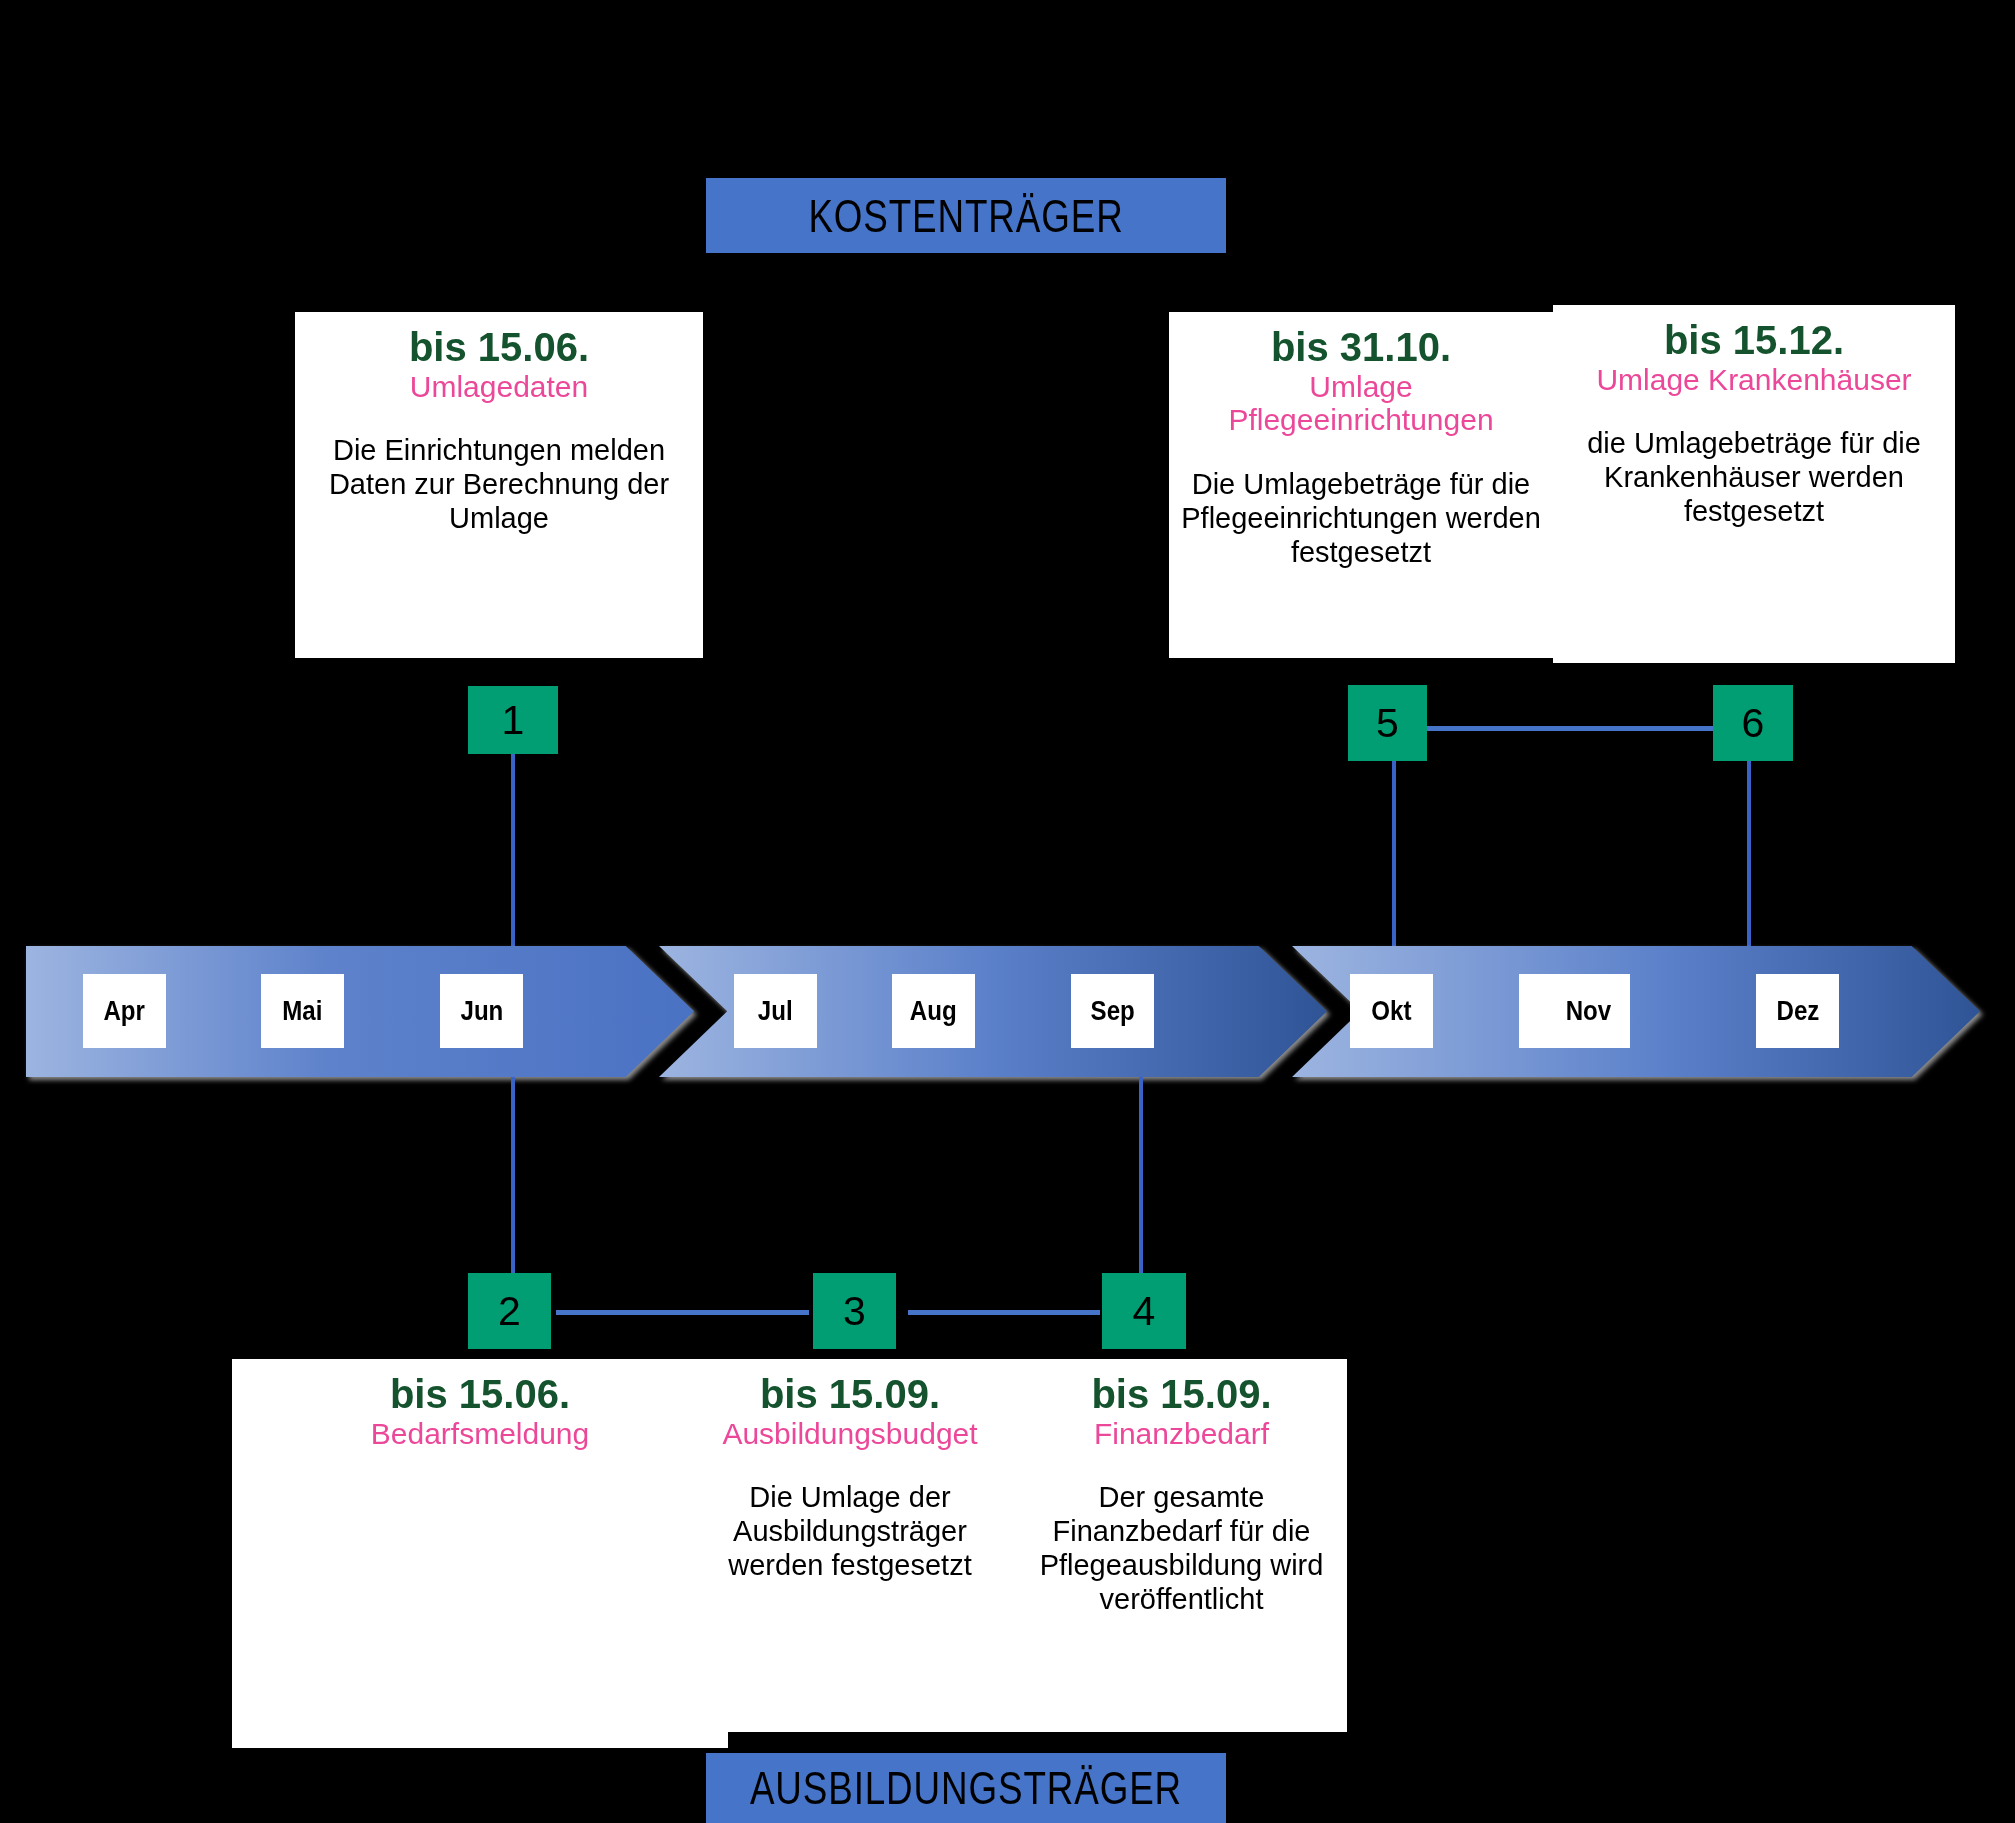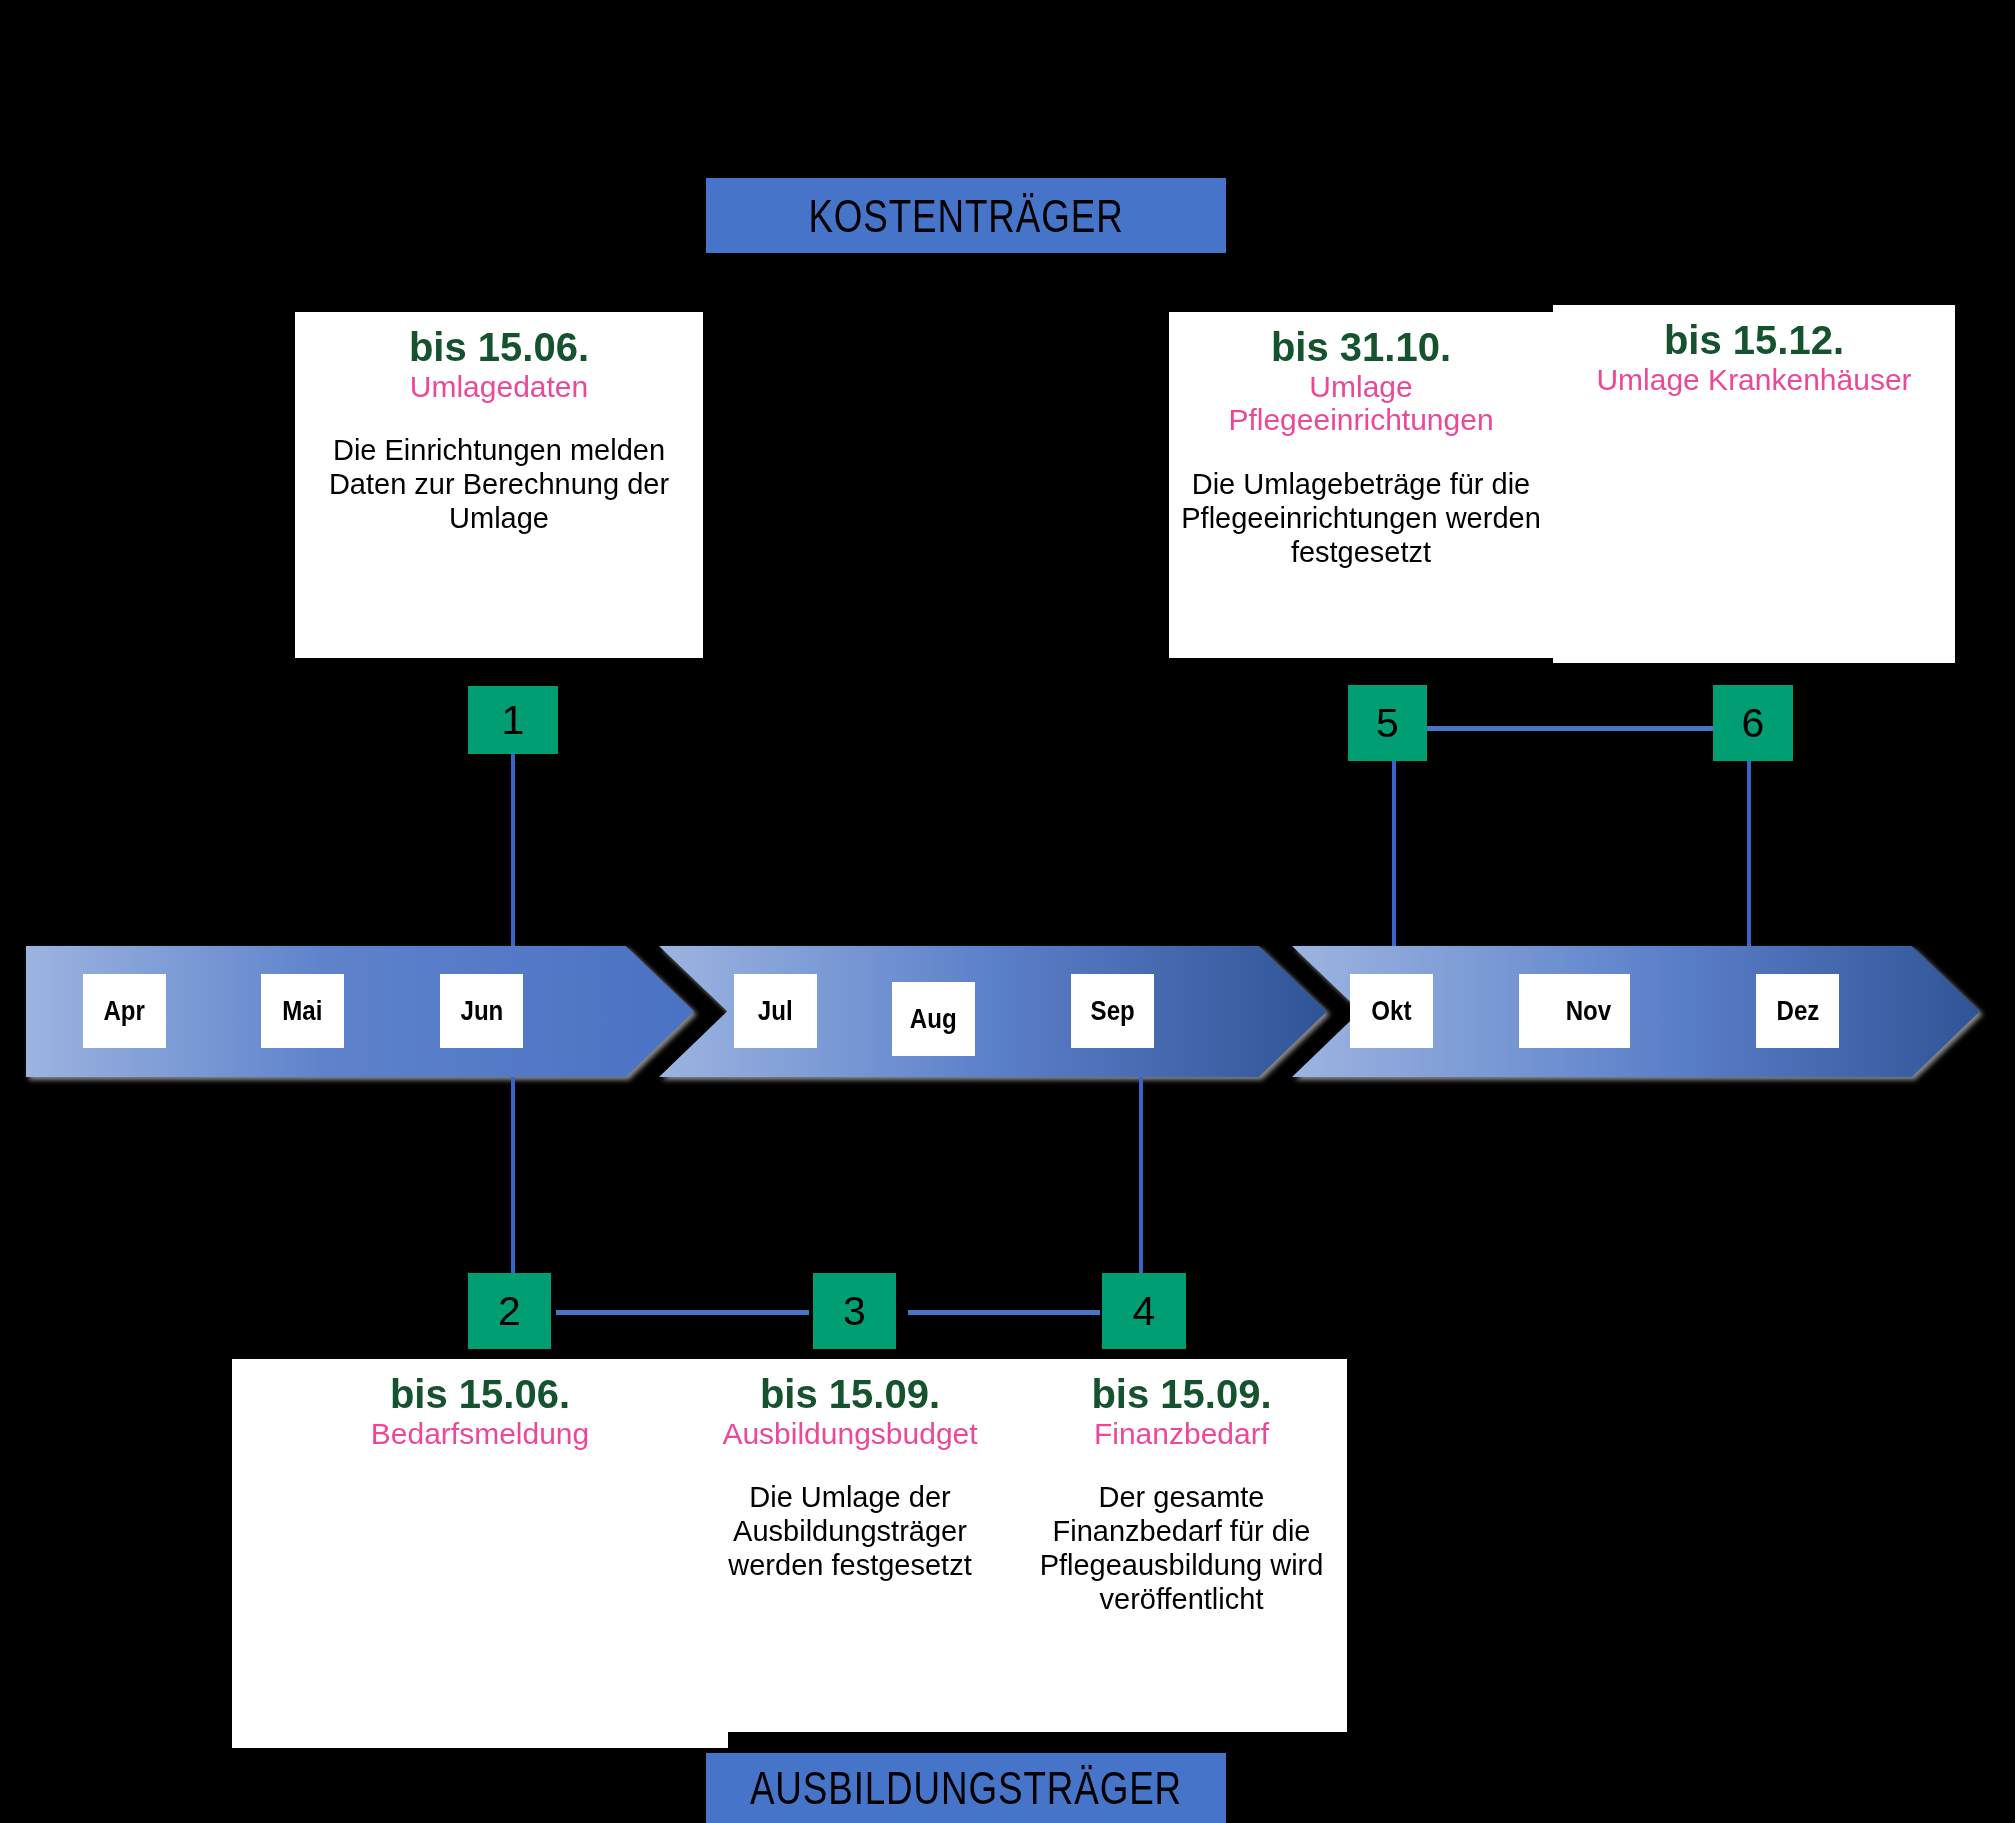--- a/index.html
+++ b/index.html
@@ -77,20 +77,21 @@
 
 <div class="card" style="left:1169px;top:312px;width:384px;height:346px;">
   <div class="due">bis 31.10.</div>
   <div class="title">Umlage Pflegeeinrichtungen</div>
   <div class="body">Die Umlagebeträge für die Pflegeeinrichtungen werden festgesetzt</div>
 </div>
 
 <div class="card" style="left:1553px;top:305px;width:402px;height:358px;">
   <div class="due">bis 15.12.</div>
   <div class="title">Umlage Krankenhäuser</div>
+  <div class="body">die Umlagebeträge für die Krankenhäuser werden festgesetzt</div>
 </div>
 
 <div class="vline" style="left:511px;top:746px;width:3.7px;height:200px;"></div>
 
 <div class="vline" style="left:1392px;top:746px;width:3.7px;height:200px;"></div>
 
 <div class="vline" style="left:1747px;top:746px;width:3.7px;height:200px;"></div>
 
 <div class="hline" style="left:1424px;top:726px;width:293px;height:5.3px;"></div>
 
@@ -151,21 +152,21 @@
   <div class="month" style="left:261px;top:28px;width:83px;height:74px;">
     <span>Mai</span>
     </div>
   <div class="month" style="left:440px;top:28px;width:83px;height:74px;">
     <span>Jun</span>
     </div>
 
   <div class="month" style="left:734px;top:28px;width:83px;height:74px;">
     <span>Jul</span>
     </div>
-  <div class="month" style="left:892px;top:28px;width:83px;height:74px;margin-top:8px;">
+  <div class="month" style="left:892px;top:28px;width:83px;height:74px;">
     <span>Aug</span>
     </div>
   <div class="month" style="left:1071px;top:28px;width:83px;height:74px;">
     <span>Sep</span>
     </div>
 
   <div class="month" style="left:1350px;top:28px;width:83px;height:74px;">
     <span>Okt</span>
     </div>
   <div class="month" style="left:1519px;top:28px;width:83px;height:74px;padding-left:28px;">

